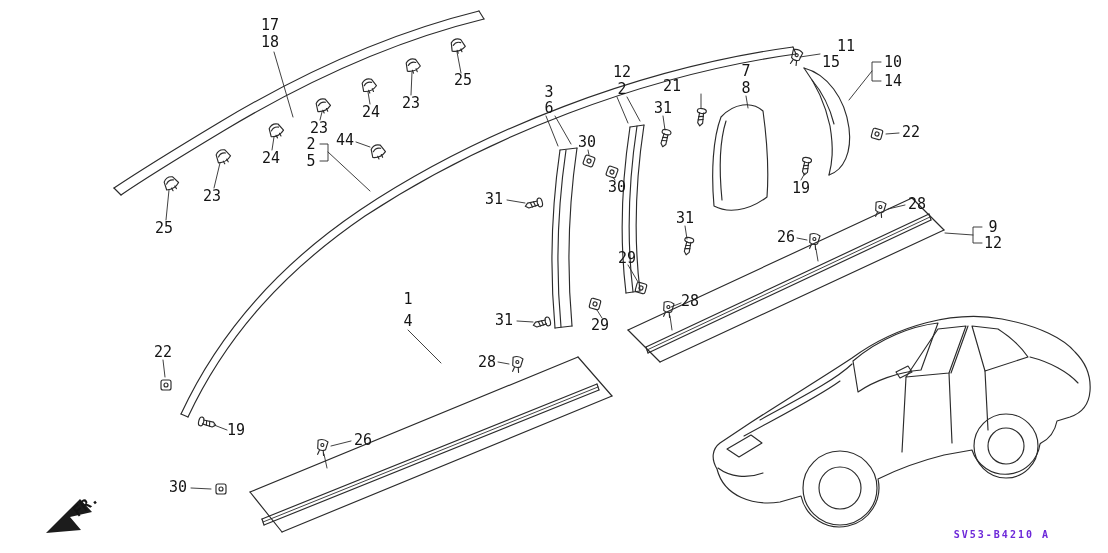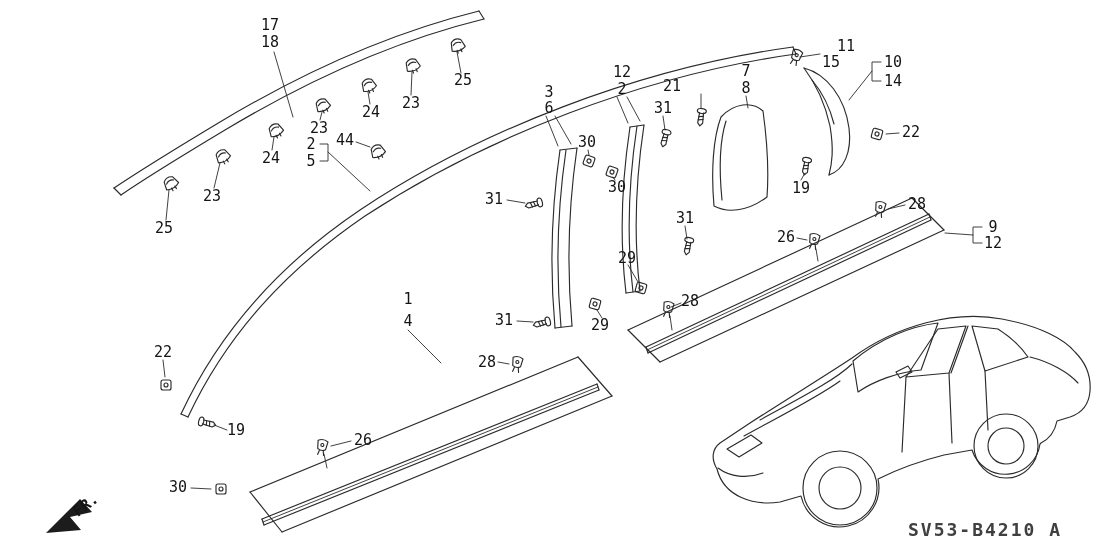--- a/index.html
+++ b/index.html
@@ -13,22 +13,22 @@
   .solid{fill:#1c1c1c;stroke:none;}
   .part-label{
     position:absolute;transform:translate(-50%,-50%);
     font-size:15px;color:#141414;white-space:nowrap;letter-spacing:0px;
   }
   .fr-text{
     position:absolute;left:72px;top:496px;
     transform:rotate(-37deg);font-weight:bold;font-size:15px;color:#141414;
   }
   .diagram-code{
-    position:absolute;right:46px;bottom:13px;
-    font-size:18px;color:#404040;letter-spacing:2px;font-weight:bold;
+    position:absolute;right:58px;bottom:13px;
+    font-size:10px;color:#6d28d9;letter-spacing:2px;font-weight:bold;
   }
 </style>
 </head>
 <body>
 
 <div class="stage">
 
   <svg width="1108" height="553" viewBox="0 0 1108 553">
     <defs>
       <g id="clip-roof">

